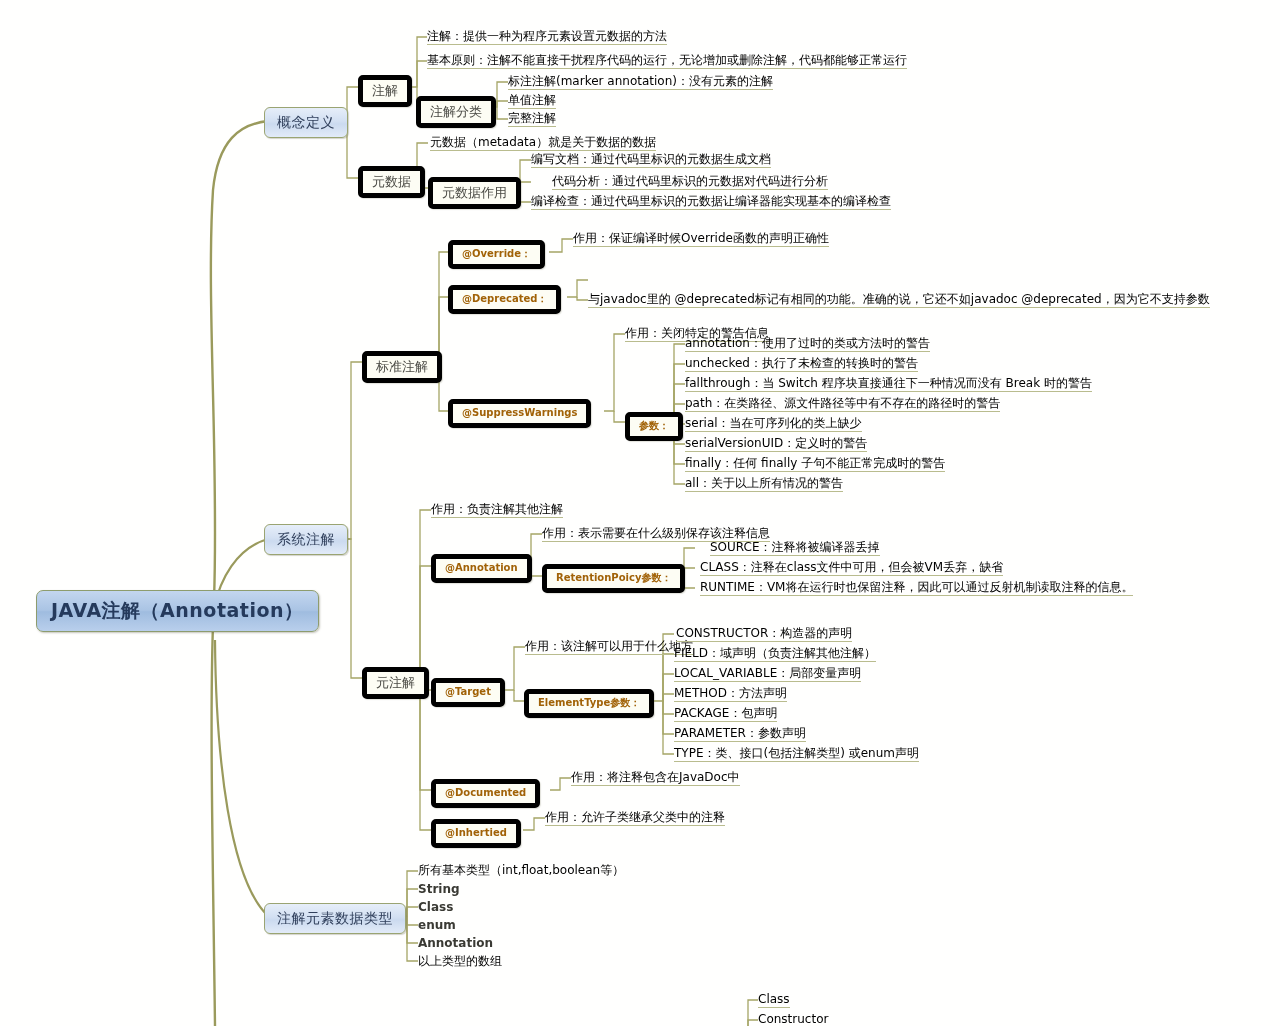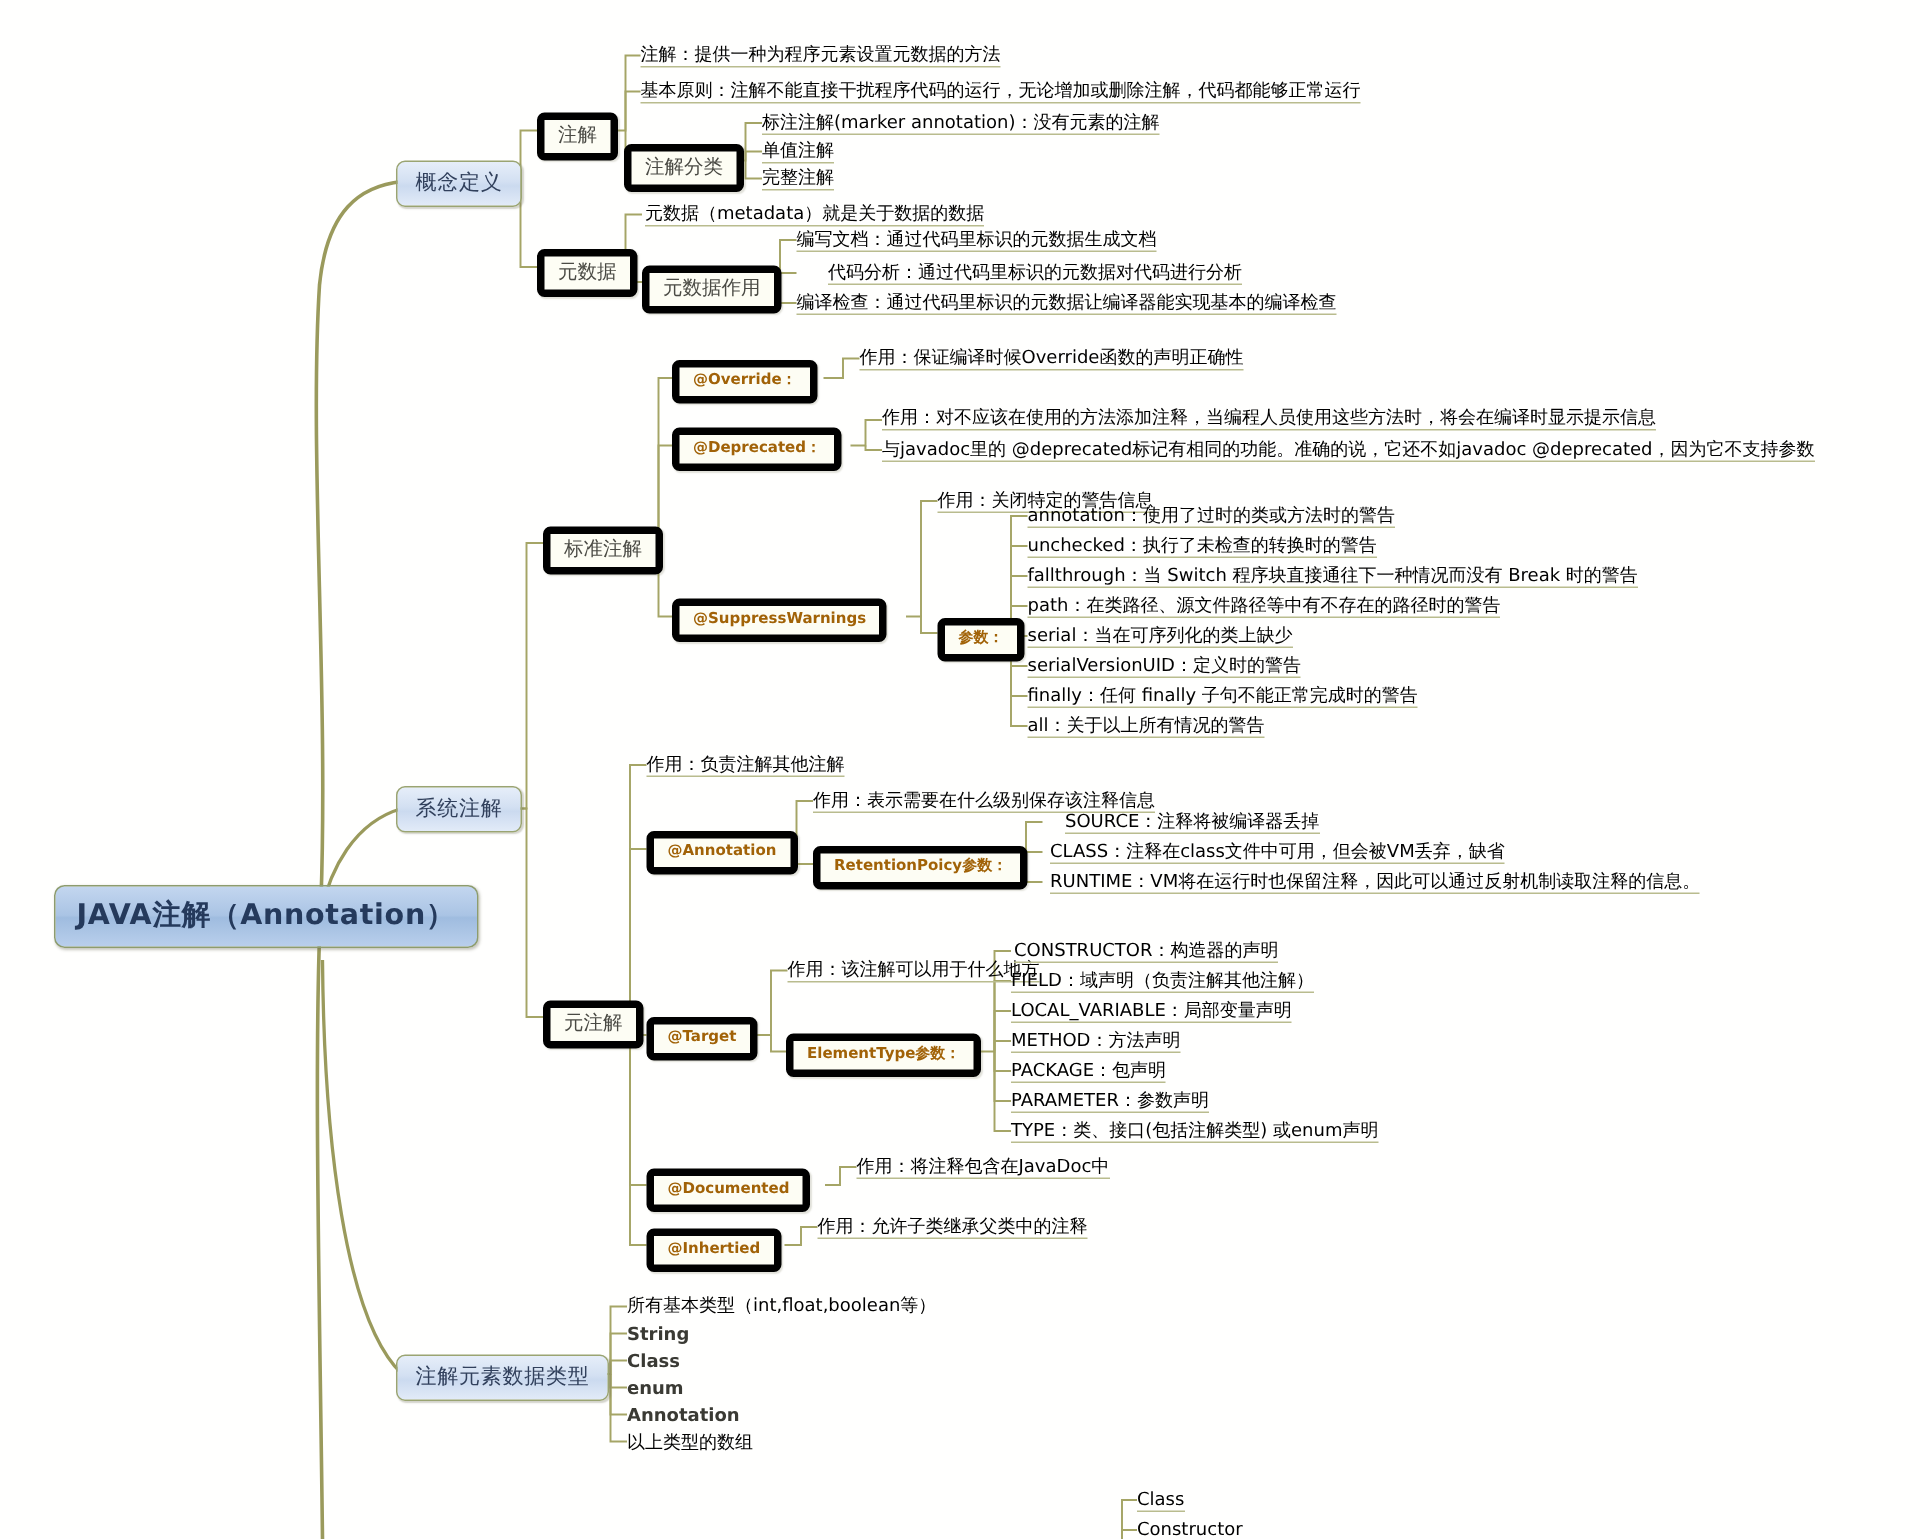--- a/index.html
+++ b/index.html
@@ -192,21 +192,20 @@
   <div class="leaf" style="left:531px; top:195px;">编译检查：通过代码里标识的元数据让编译器能实现基本的编译检查</div>
 
   <div class="node lvl1" style="left:264px; top:524px;">系统注解</div>
 
   <div class="node lvl2" style="left:362px; top:351px;">标准注解</div>
 
   <div class="node lvl2 bold" style="left:448px; top:240px;">@Override：</div>
   <div class="leaf" style="left:573px; top:232px;">作用：保证编译时候Override函数的声明正确性</div>
 
   <div class="node lvl2 bold" style="left:448px; top:285px;">@Deprecated：</div>
-  <div class="leaf" style="left:588px; top:272px;">作用：对不应该在使用的方法添加注释，当编程人员使用这些方法时，将会在编译时显示提示信息</div>
   <div class="leaf" style="left:588px; top:293px;">与javadoc里的 @deprecated标记有相同的功能。准确的说，它还不如javadoc  @deprecated，因为它不支持参数</div>
 
   <div class="node lvl2 bold" style="left:448px; top:399px;">@SuppressWarnings</div>
   <div class="leaf" style="left:625px; top:327px;">作用：关闭特定的警告信息</div>
 
   <div class="node lvl2 bold" style="left:625px; top:412px;">参数：</div>
   <div class="leaf" style="left:685px; top:337px;">annotation：使用了过时的类或方法时的警告</div>
   <div class="leaf" style="left:685px; top:357px;">unchecked：执行了未检查的转换时的警告</div>
   <div class="leaf" style="left:685px; top:377px;">fallthrough：当 Switch 程序块直接通往下一种情况而没有 Break 时的警告</div>
   <div class="leaf" style="left:685px; top:397px;">path：在类路径、源文件路径等中有不存在的路径时的警告</div>

